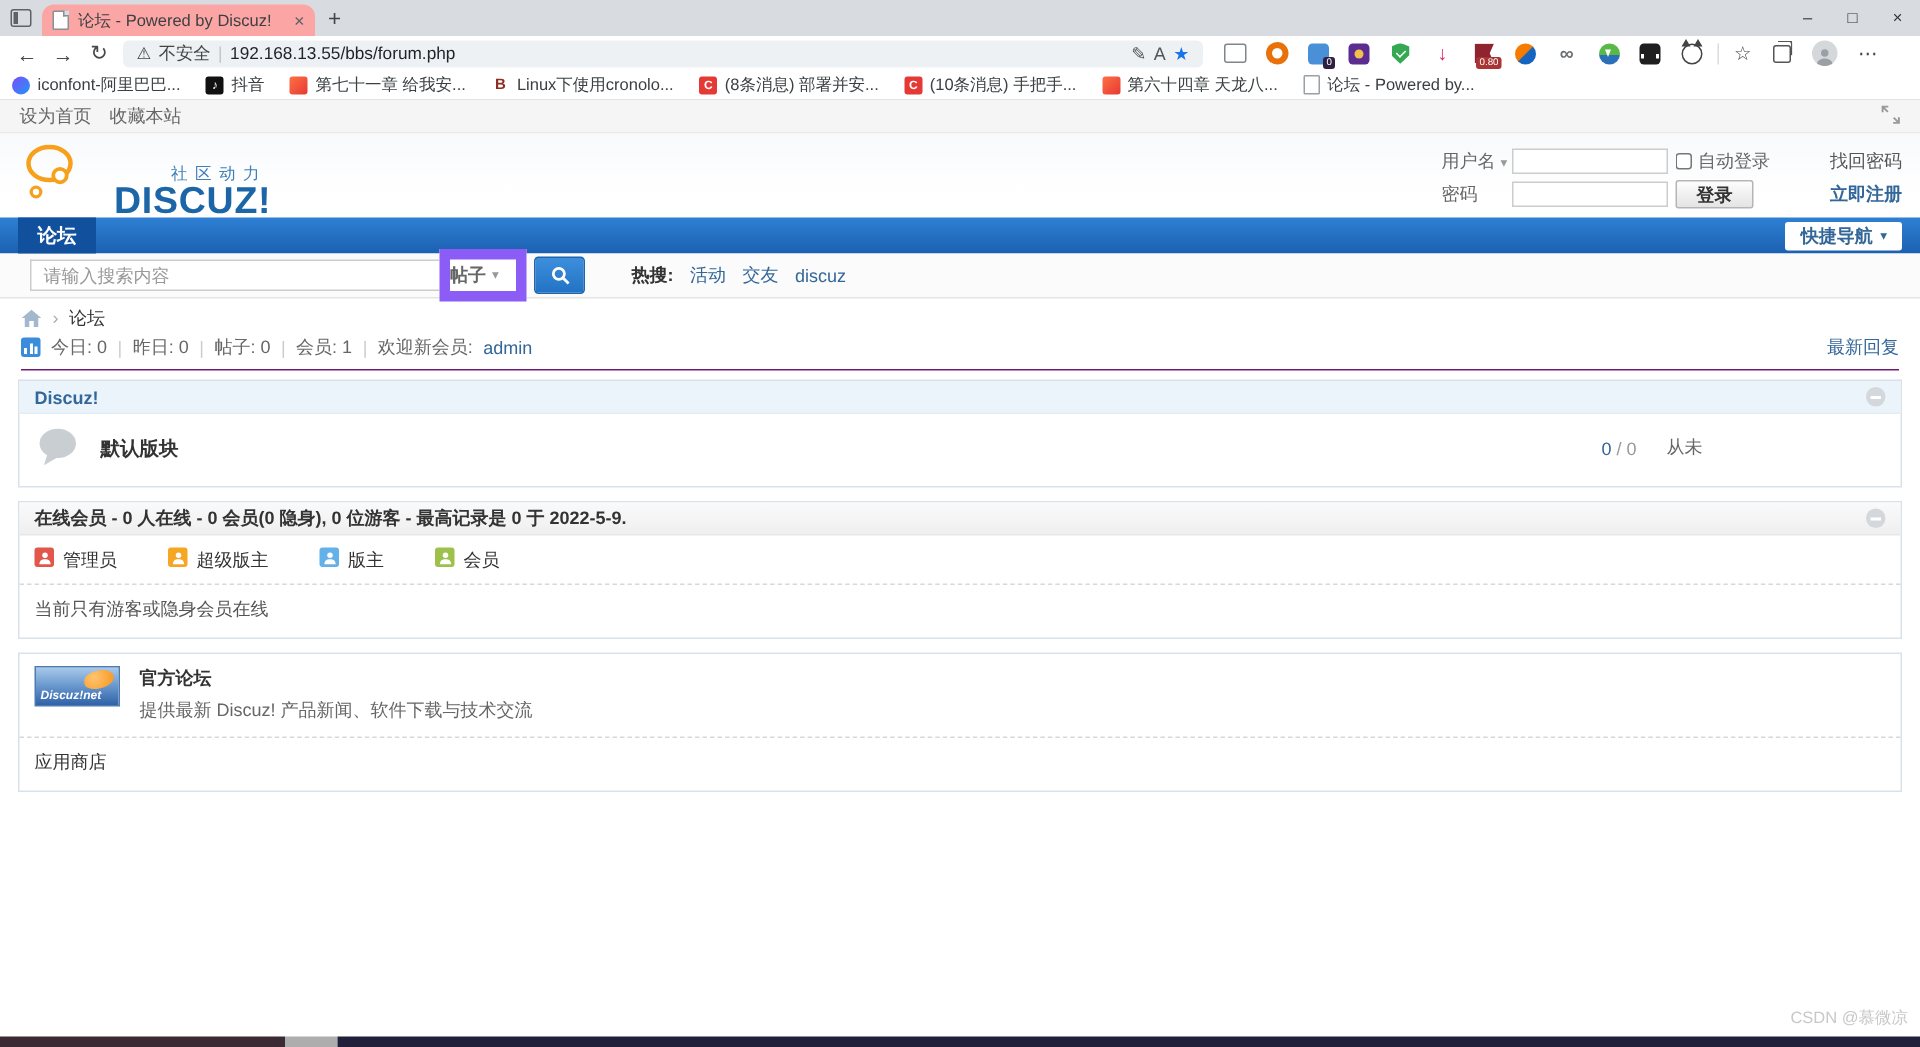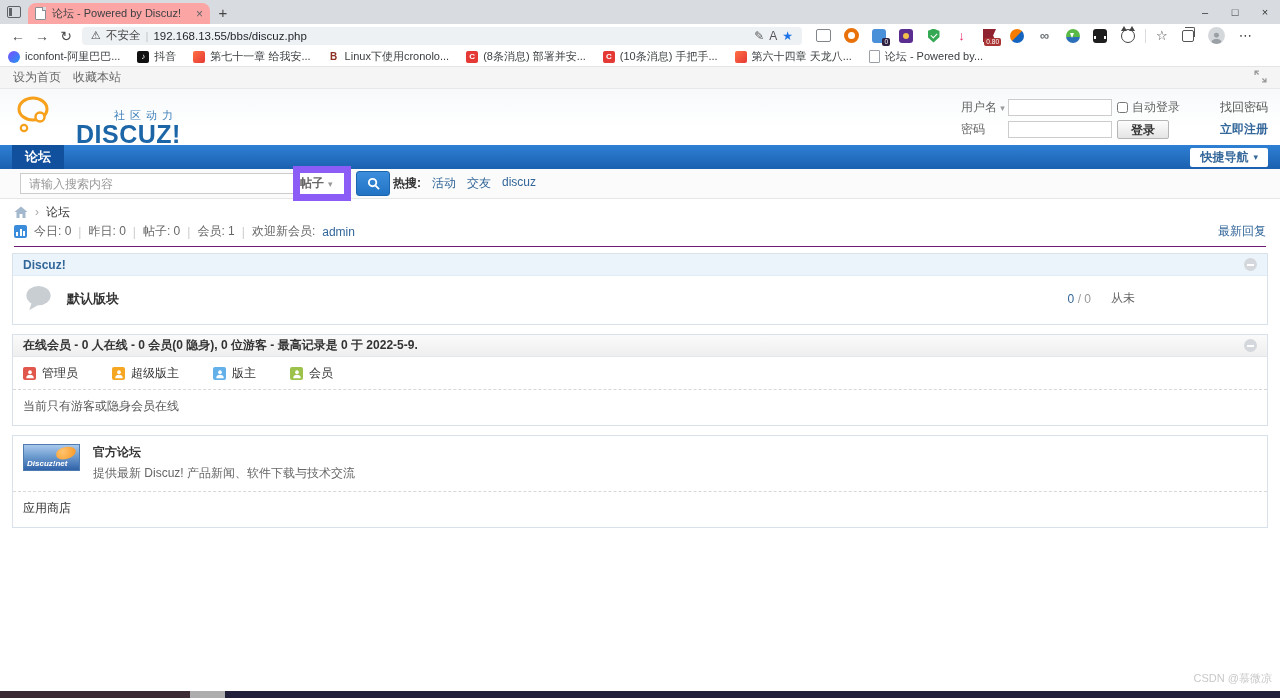--- a/index.html
+++ b/index.html
@@ -102,21 +102,21 @@
   .nav-tab{height:24px;line-height:24px;padding:0 13px;background:#10509c;color:#fff;font-weight:bold;font-size:13px;text-decoration:none;}
   .quick-nav{margin-left:auto;height:19px;background:#fff;border-radius:2px;color:#336699;font-weight:bold;display:flex;align-items:center;gap:5px;padding:0 10px;font-size:12px;}
   .quick-nav .caret{font-size:9px;}
 
   .search-strip{height:29px;background:#fbfbfb;border-bottom:1px solid #e6e6e6;display:flex;align-items:center;padding:0 20px;}
   .search-input{width:256px;height:19px;border:1px solid #ccc;border-right:none;padding:0 8px;font-size:12px;color:#333;}
   .search-input::placeholder{color:#999;}
   .search-type{width:44px;height:21px;border:7px solid #8b5cf6;background:#fff;display:flex;align-items:center;gap:4px;color:#666;font-weight:bold;}
   .search-type .caret{color:#999;font-size:9px;}
   .search-btn{width:32px;height:23px;margin-left:5px;background:linear-gradient(#3e8ede,#2273c3);border:1px solid #1c65af;border-radius:3px;display:flex;align-items:center;justify-content:center;}
-  .hot{margin-left:3px;display:flex;gap:11px;}
+  .hot{margin-left:31px;display:flex;align-items:center;gap:11px;}
   .hot-label{font-weight:bold;color:#333;}
   .hot a{color:#336699;text-decoration:none;}
 
   .breadcrumb{margin:6px 14px 0;display:flex;align-items:center;gap:7px;color:#333;height:14px;}
   .crumb-sep{color:#aaa;}
   .stats-row{margin:4px 14px 0;display:flex;align-items:center;gap:7px;color:#666;padding-bottom:6px;border-bottom:1px solid #701a75;}
   .chart-ic{width:13px;height:13px;background:#3b8cdb;border-radius:2px;display:flex;align-items:flex-end;justify-content:center;gap:1.5px;padding-bottom:2px;box-sizing:border-box;}
   .chart-ic i{width:2px;background:#fff;display:block;}
   .pipe{color:#ccc;}
   .stat-link{color:#336699;text-decoration:none;}
@@ -131,21 +131,21 @@
   .forum-row{display:flex;align-items:center;padding:7px 10px 10px;}
   .forum-name{margin-left:13px;font-weight:bold;font-size:13px;color:#333;text-decoration:none;}
   .forum-right{margin-left:auto;display:flex;align-items:center;gap:20px;margin-right:122px;}
   .cnt-threads{color:#336699;}
   .cnt-sep,.cnt-posts{color:#999;}
   .last-post{color:#666;}
 
   .online-head{background:linear-gradient(#fafafa,#efefef);border-bottom:1px solid #e5e8eb;}
   .online-title{font-weight:bold;color:#333;}
   .legend-row{display:flex;align-items:center;gap:34px;padding:8px 10px 7px;}
-  .legend{display:flex;align-items:center;gap:6px;color:#333;}
+  .legend{display:flex;gap:6px;color:#333;}
   .gicon{width:13px;height:13px;border-radius:2px;display:flex;align-items:center;justify-content:center;}
   .g-admin{background:#e2574c;} .g-super{background:#f5a623;} .g-mod{background:#64b0e8;} .g-member{background:#9dc24b;}
   .dash{border-top:1px dashed #d8d8d8;}
   .online-notice{padding:8px 10px 10px;color:#555;}
 
   .official-row{display:flex;align-items:flex-start;gap:13px;padding:8px 10px 9px;}
   .dz-board-logo{width:57px;height:27px;position:relative;background:linear-gradient(#a9c9ec,#6e9cd0 45%,#2f62a8);border:1px solid #4f7cb0;overflow:hidden;box-sizing:border-box;}
   .dz-board-logo .blob{position:absolute;right:3px;top:2px;width:20px;height:12px;background:radial-gradient(circle at 35% 35%,#ffc470,#f7941d);border-radius:55% 45% 60% 40%;transform:rotate(-8deg);}
   .dz-board-logo .txt{position:absolute;left:3px;bottom:2px;color:#fff;font-size:8px;font-weight:bold;font-style:italic;}
   .official-title{font-weight:bold;color:#333;text-decoration:none;}
@@ -180,21 +180,21 @@
 </div>
 
 <div class="toolbar">
   <span class="nav-btn">←</span>
   <span class="nav-btn">→</span>
   <span class="nav-btn">↻</span>
   <div class="omnibox">
     <span class="warn">⚠</span>
     <span class="sec-label">不安全</span>
     <span class="omni-sep">|</span>
-    <span class="url">192.168.13.55/bbs/discuz.php</span>
+    <span class="url">192.168.13.55/bbs/forum.php</span>
     <span class="omni-spacer"></span>
     <span class="omni-ic">✎</span>
     <span class="omni-ic">A</span>
     <span class="omni-star">★</span>
   </div>
   <div class="extensions">
     <span class="ext">
         <span class="e1"></span>
       </span>
     <span class="ext">

